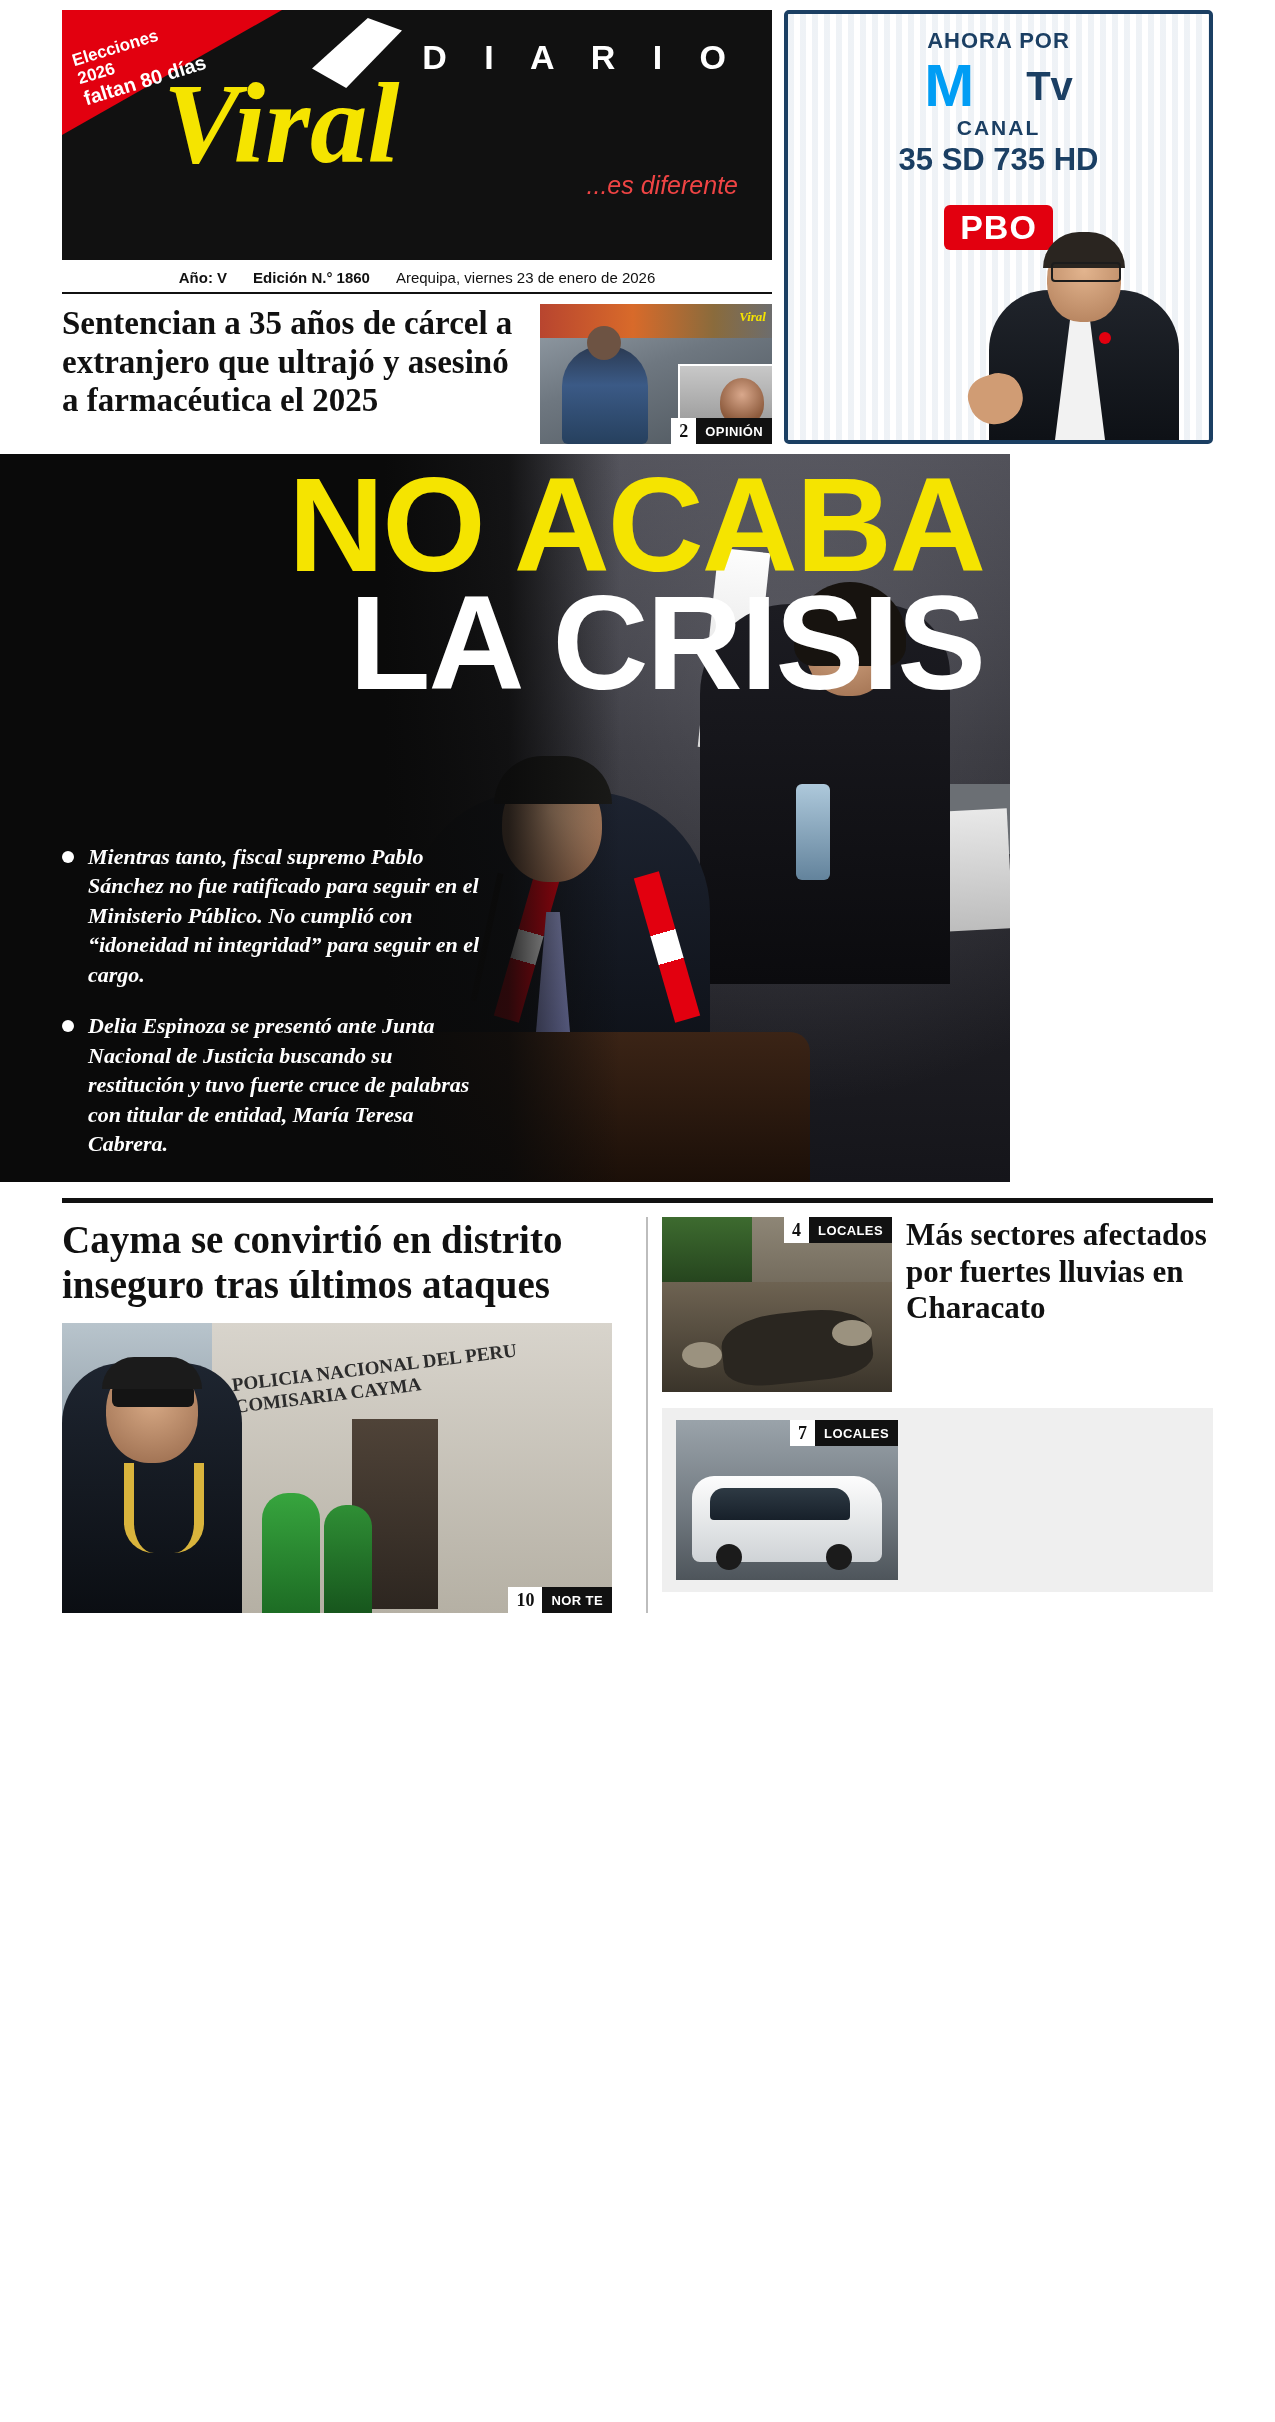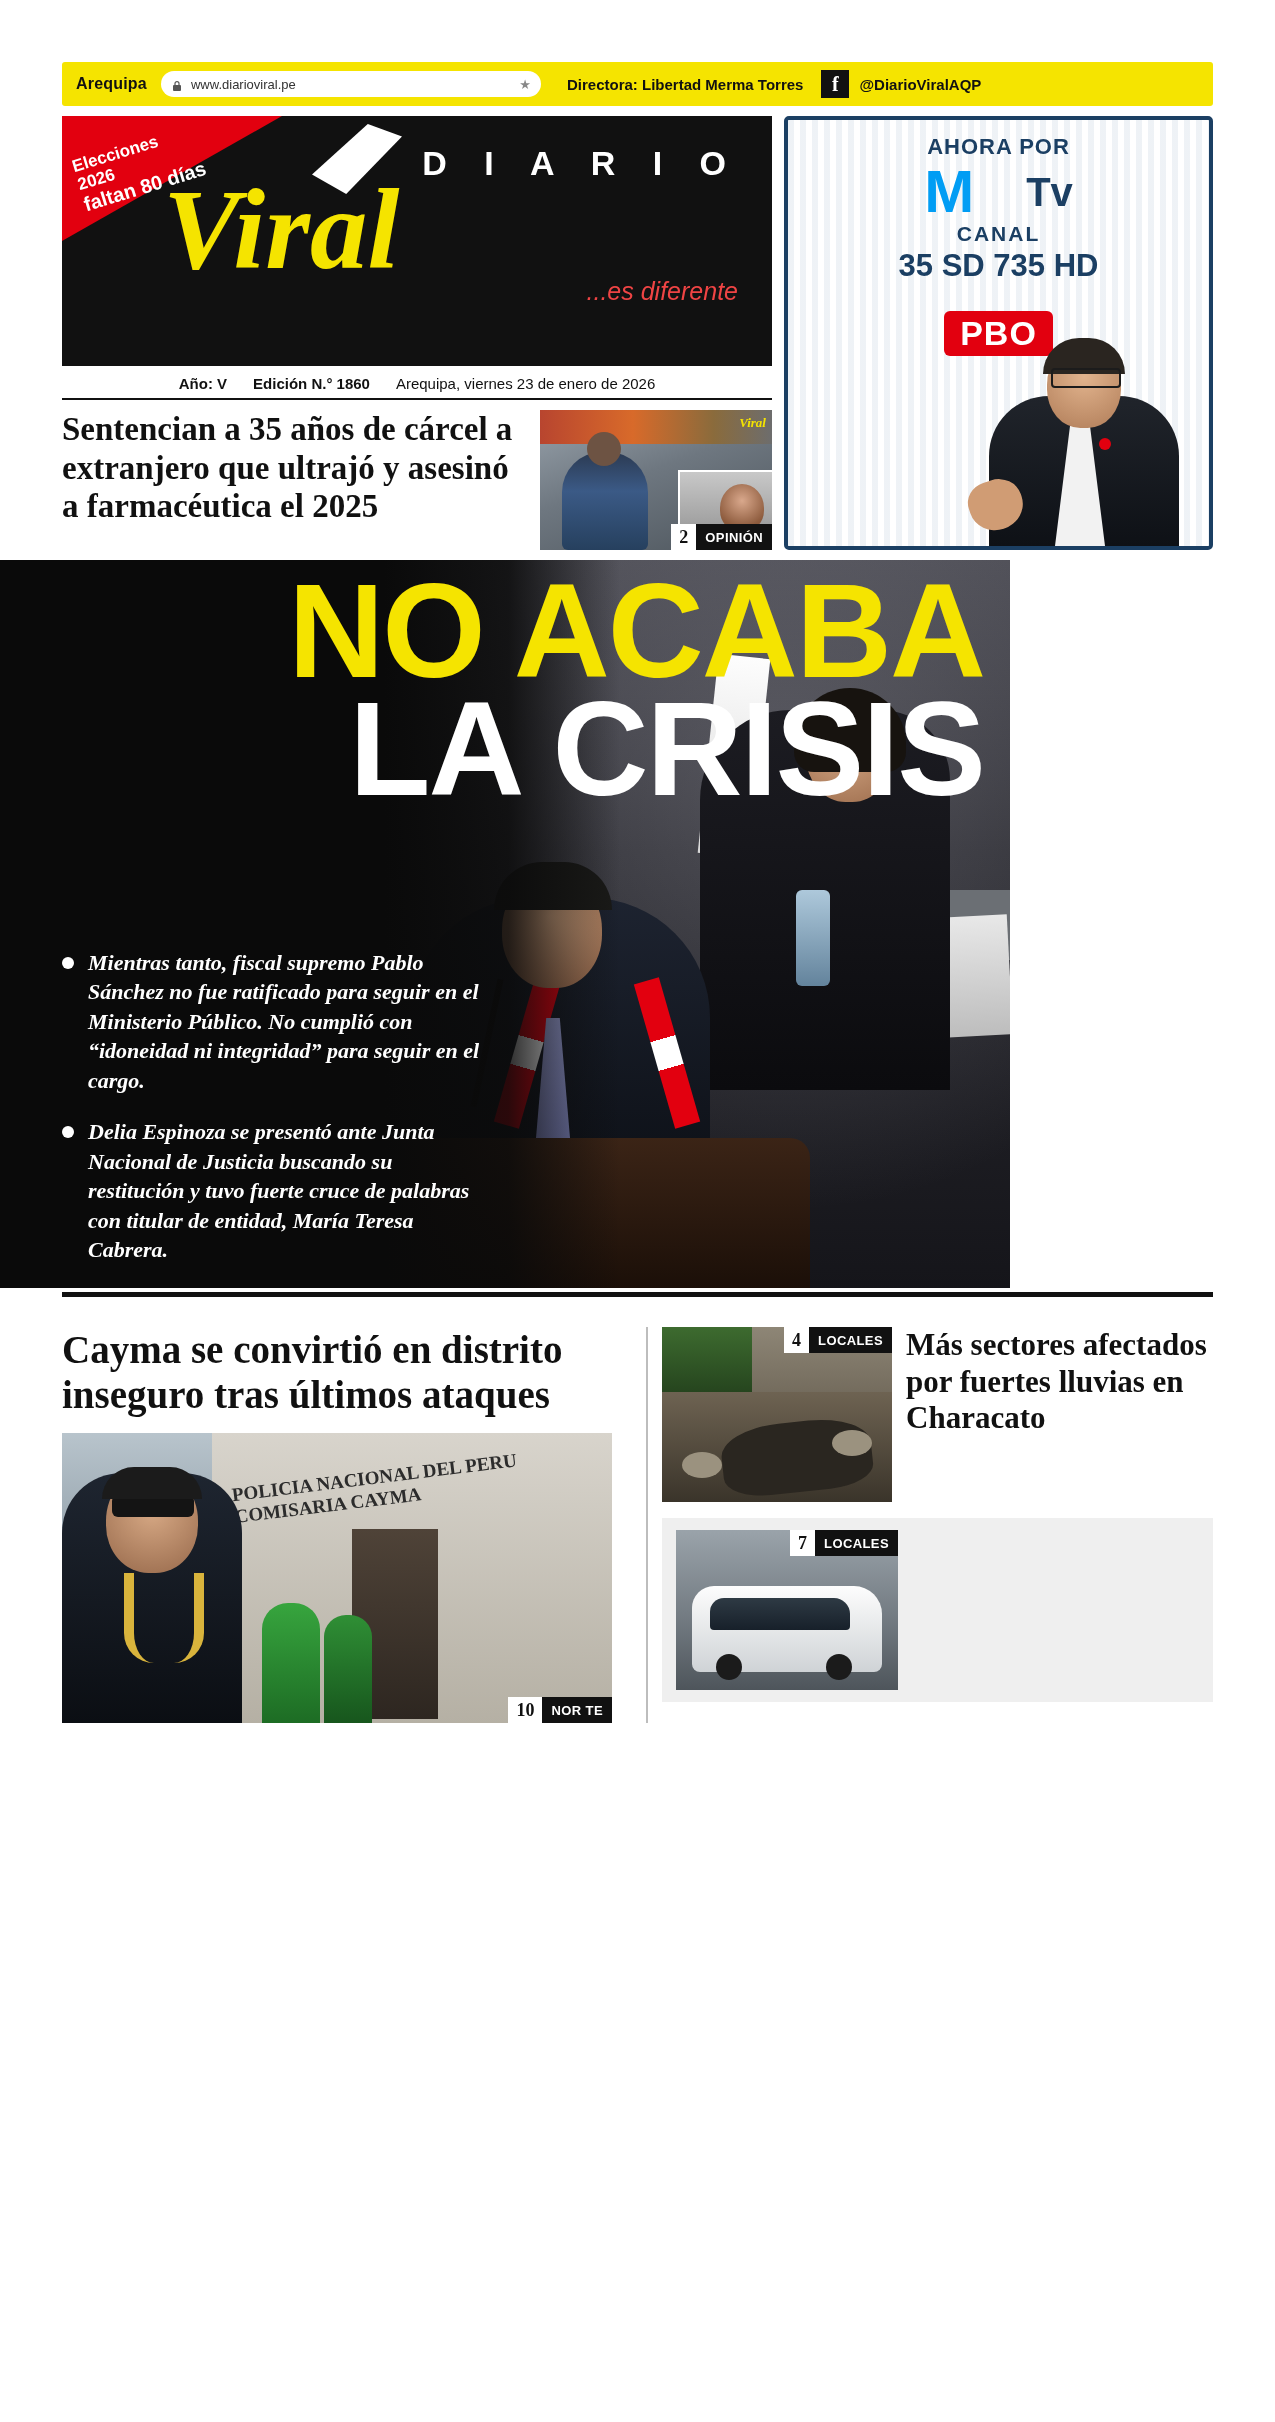--- a/index.html
+++ b/index.html
@@ -454,23 +454,23 @@
     color: #ffffff;
     font-family: "Liberation Serif", serif;
     font-style: italic;
     font-weight: bold;
     font-size: 22px;
     line-height: 1.34;
   }
 
   
   .bottom {
-    margin-top: 4px;
+    margin-top: 16px;
     border-top: 5px solid #111;
-    padding-top: 30px;
+    padding-top: 14px;
     display: flex;
     gap: 0;
   }
   .col-left {
     flex: 0 0 570px;
     padding-right: 20px;
     box-sizing: border-box;
   }
   .divider {
     width: 2px;
@@ -624,36 +624,20 @@
   }
   .r2-photo .w1 { left: 40px; }
   .r2-photo .w2 { left: 150px; }
   .r2-photo .pagetag { right: 0; top: 0; }
 </style>
 </head>
 <body>
 
 <div class="page">
 
-  <div class="topbar">
-    <span class="topbar-city">Arequipa</span>
-    <div class="urlpill">
-      <span class="lock">
-        <svg width="12" height="12" viewBox="0 0 12 12">
-            <rect x="2" y="5" width="8" height="6" rx="1" fill="#555"></rect>
-            <path d="M4 5V3.6a2 2 0 0 1 4 0V5" stroke="#555" stroke-width="1.2" fill="none"></path>
-          </svg>
-      </span>
-      <span class="url-text">www.diarioviral.pe</span>
-      <span class="star">★</span>
-    </div>
-    <span class="topbar-dir">Directora: Libertad Merma Torres</span>
-    <span class="fb-box">f</span>
-    <span class="fb-handle">@DiarioViralAQP</span>
-  </div>
 
   <div class="masthead-row">
 
     <div class="masthead">
       <div class="logo-box">
         <div class="elec-ribbon"></div>
         <div class="elec-text">
           <div>Elecciones</div>
           <div>2026</div>
           <div class="days">faltan 80 días</div>

